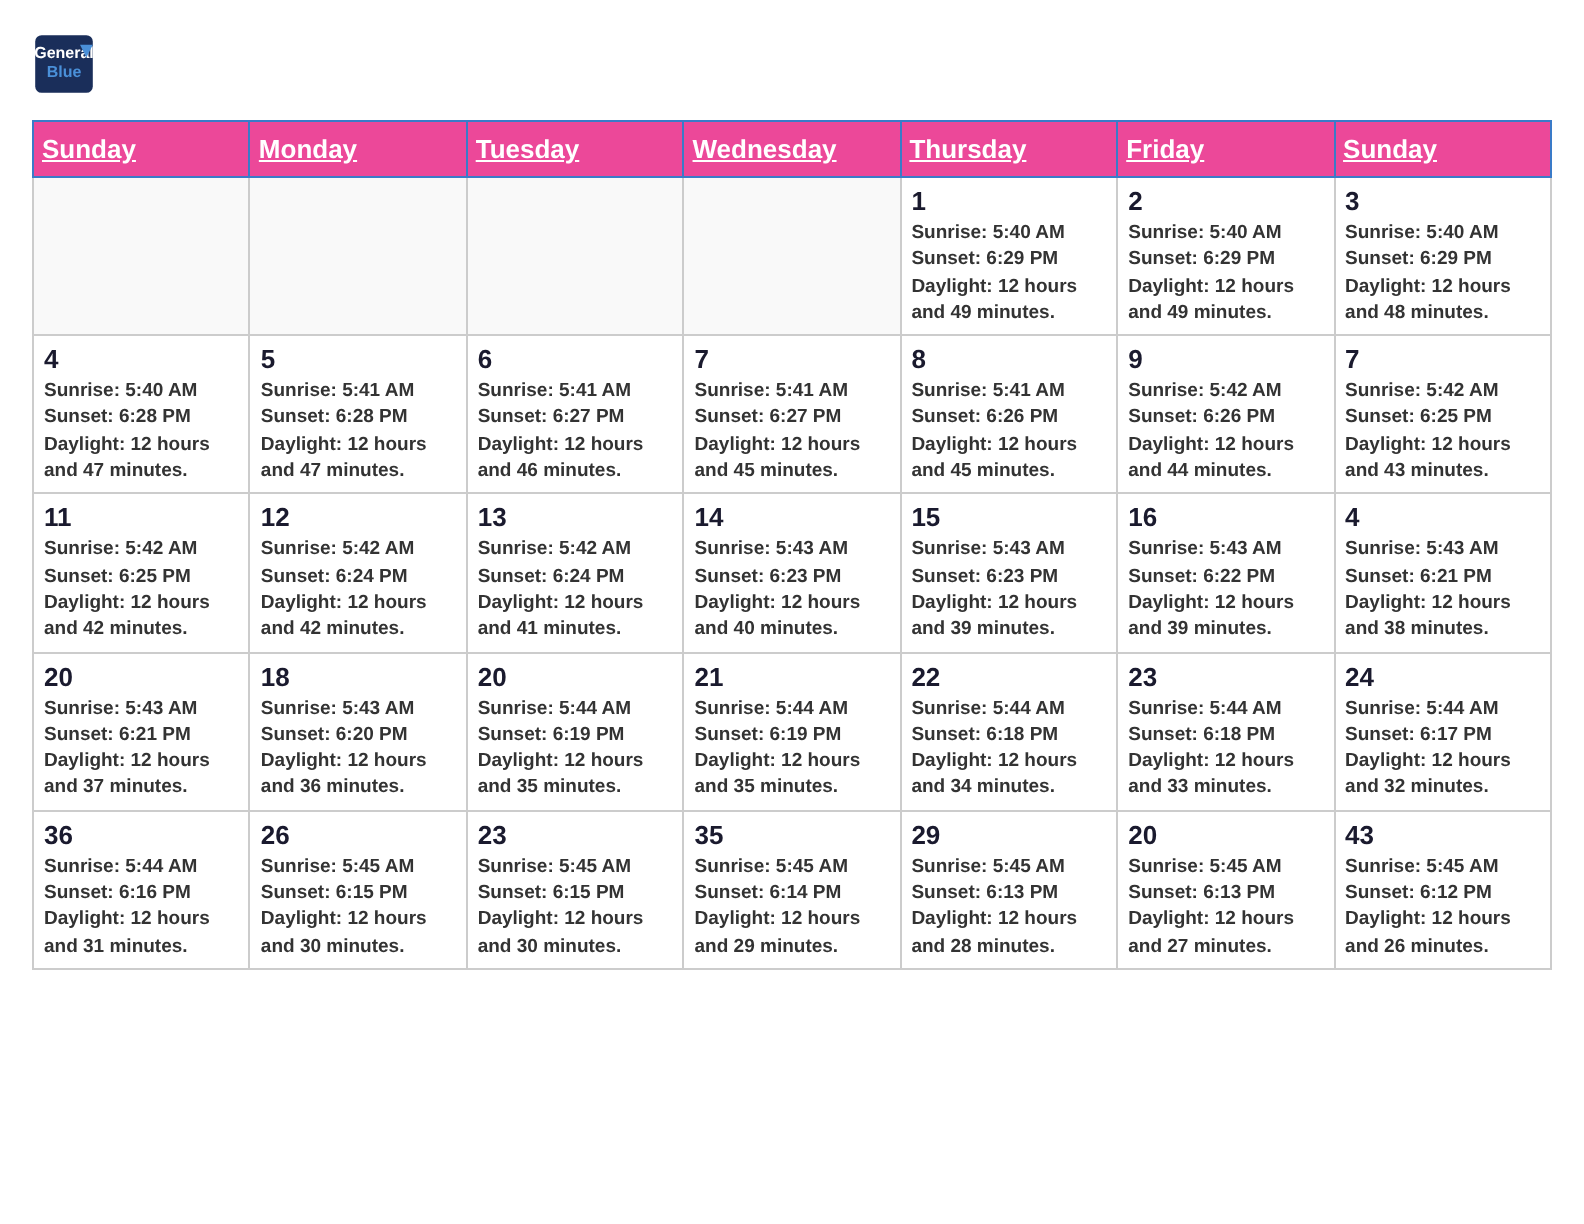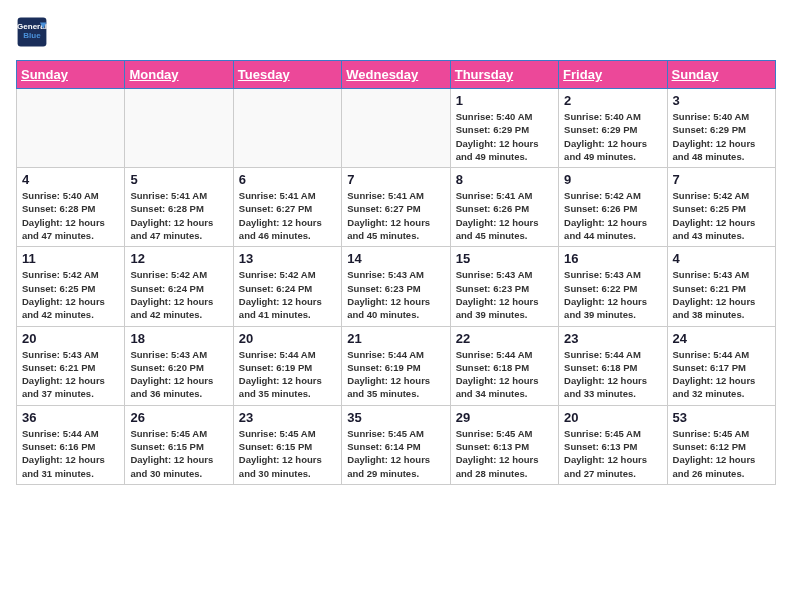--- a/index.html
+++ b/index.html
@@ -342,21 +342,21 @@
 and 28 minutes.</div>
         </td>
         <td>
           <span class="day-number">20</span>
           <div class="day-info" style="white-space: pre-line;">Sunrise: 5:45 AM
 Sunset: 6:13 PM
 Daylight: 12 hours
 and 27 minutes.</div>
         </td>
         <td>
-          <span class="day-number">53</span>
+          <span class="day-number">43</span>
           <div class="day-info" style="white-space: pre-line;">Sunrise: 5:45 AM
 Sunset: 6:12 PM
 Daylight: 12 hours
 and 26 minutes.</div>
         </td>
       </tr>
     </tbody>
 </table>
 
 </body></html>

